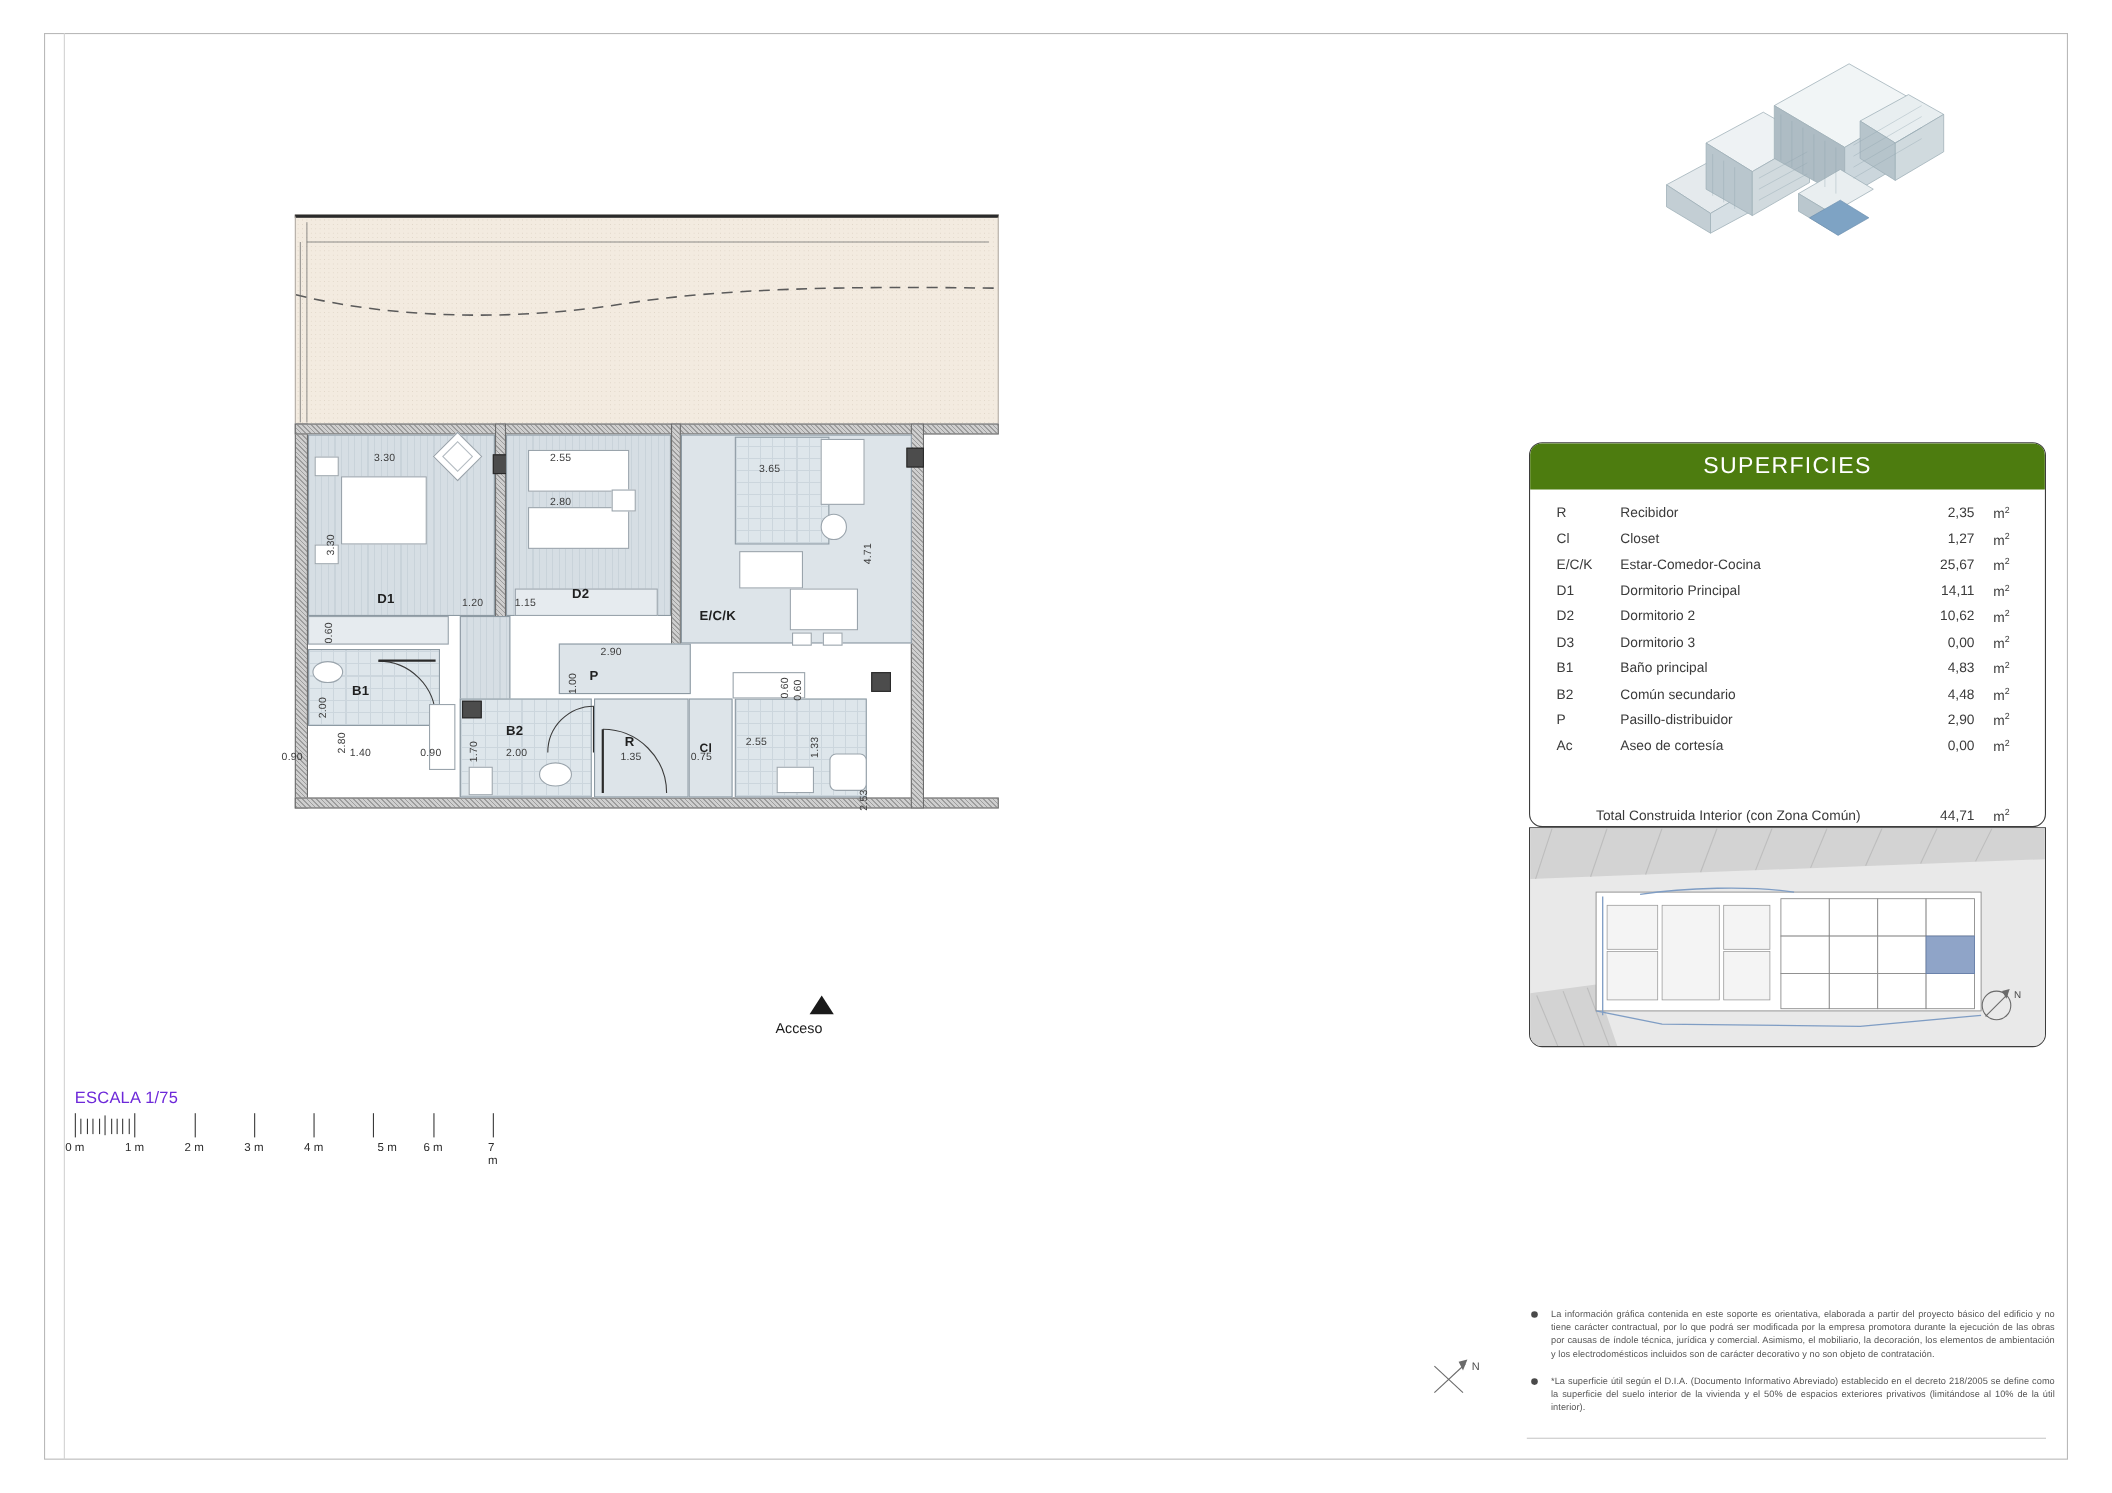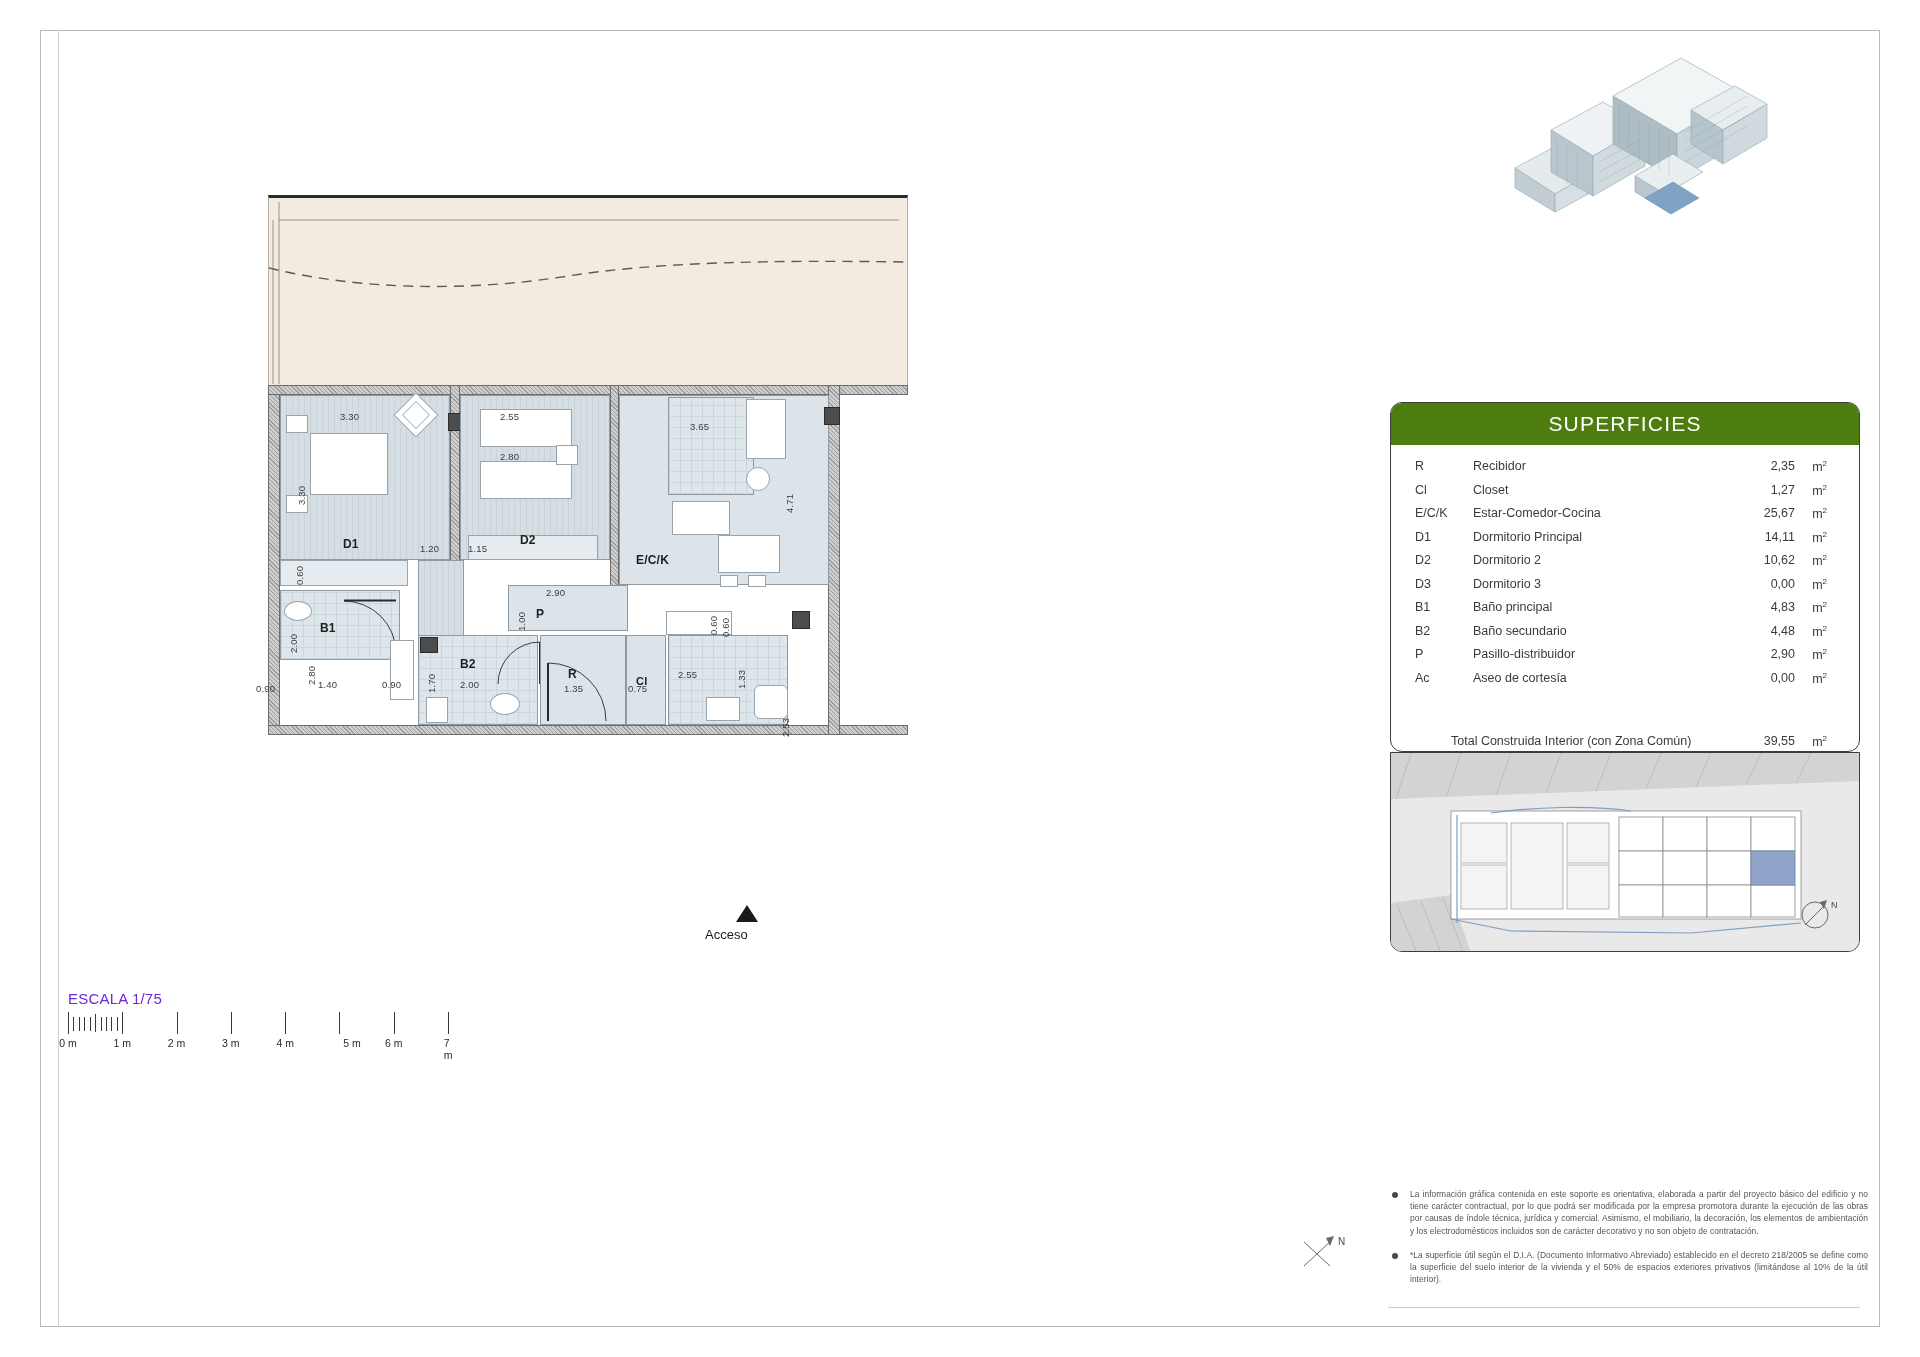--- a/index.html
+++ b/index.html
@@ -479,41 +479,41 @@
             <div class="s-unit">m<sup>2</sup></div>
           </div>
           <div class="srow">
             <div class="s-code">B1</div>
             <div class="s-name">Baño principal</div>
             <div class="s-val">4,83</div>
             <div class="s-unit">m<sup>2</sup></div>
           </div>
           <div class="srow">
             <div class="s-code">B2</div>
-            <div class="s-name">Baño secundario</div>
+            <div class="s-name">Común secundario</div>
             <div class="s-val">4,48</div>
             <div class="s-unit">m<sup>2</sup></div>
           </div>
           <div class="srow">
             <div class="s-code">P</div>
             <div class="s-name">Pasillo-distribuidor</div>
             <div class="s-val">2,90</div>
             <div class="s-unit">m<sup>2</sup></div>
           </div>
           <div class="srow">
             <div class="s-code">Ac</div>
             <div class="s-name">Aseo de cortesía</div>
             <div class="s-val">0,00</div>
             <div class="s-unit">m<sup>2</sup></div>
           </div>
         </div>
       <div class="totals" id="subtotal-rows">
           <div class="trow">
             <div class="t-name">Total Construida Interior (con Zona Común)</div>
-            <div class="t-val">39,55</div>
+            <div class="t-val">44,71</div>
             <div class="t-unit">m<sup>2</sup></div>
           </div>
         </div>
 
     </div>
   </div>
 
   <div class="sitemap">
     <svg width="470" height="200" viewBox="0 0 470 200">
       <rect x="0" y="0" width="470" height="200" fill="#e9e9e9"></rect>

